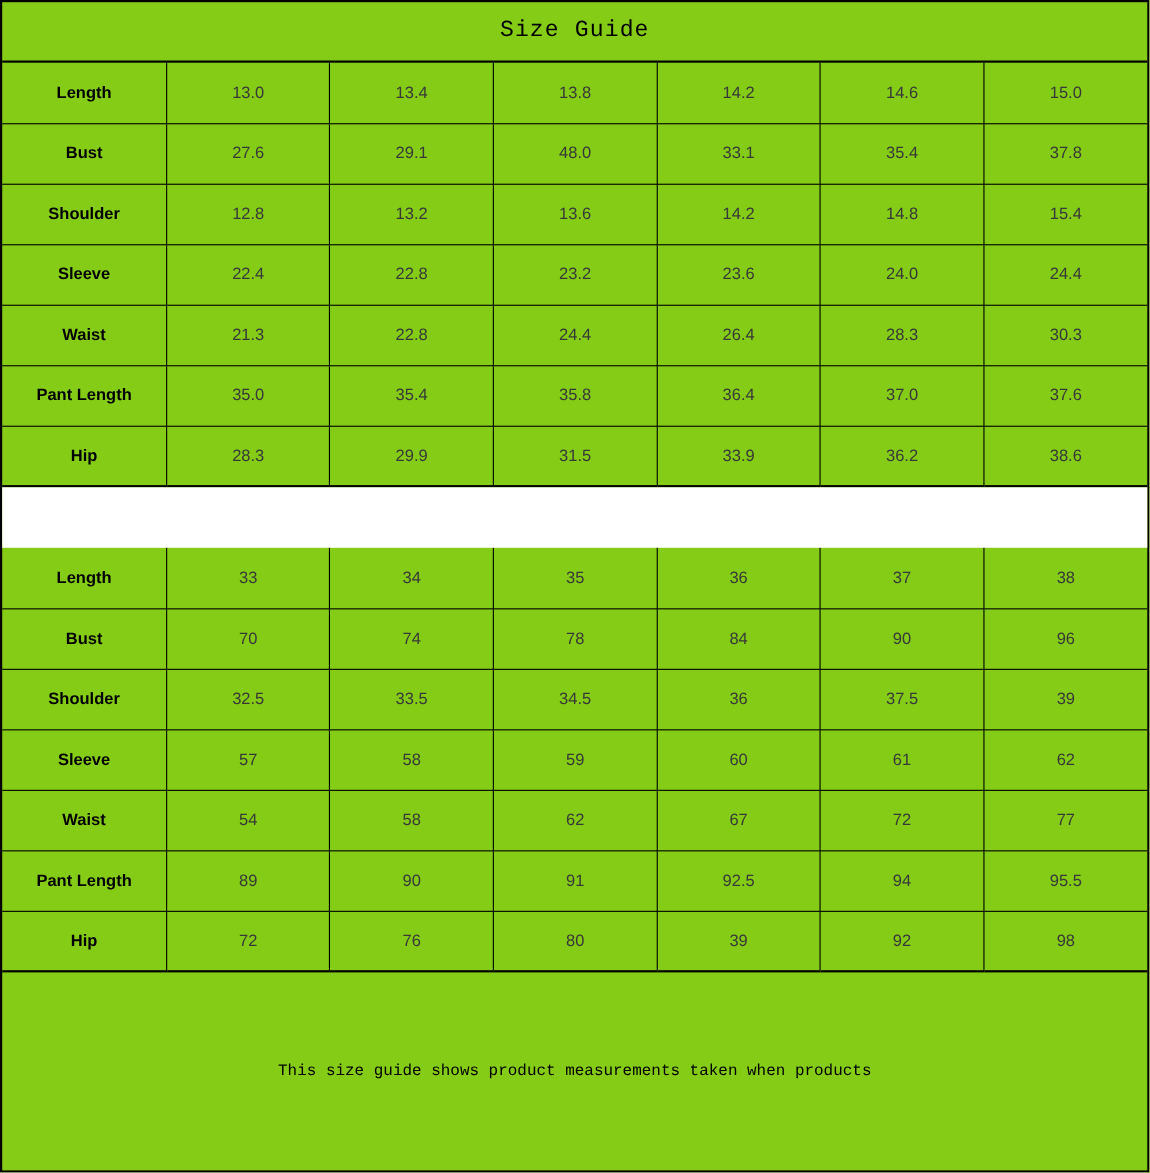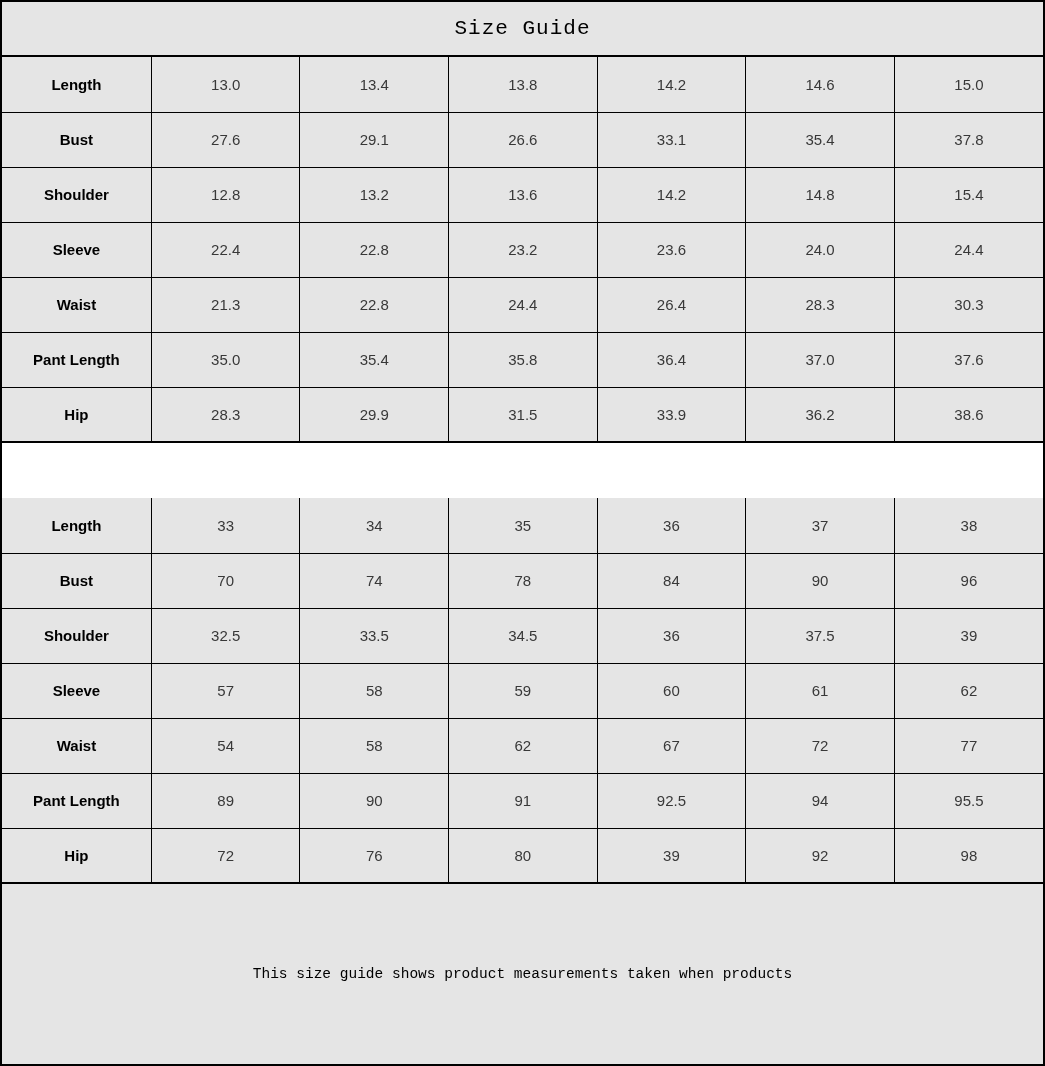--- a/index.html
+++ b/index.html
@@ -9,21 +9,21 @@
     height: 1066px;
     font-family: "Liberation Sans", sans-serif;
     color: #000000;
   }
   .frame {
     width: 1045px;
     height: 1066px;
     border: 2px solid #000000;
     display: flex;
     flex-direction: column;
-    background: #e5e5e5;
+    background: #84cc16;
   }
   .title-band {
     height: 55px;
     flex: 0 0 55px;
     border-bottom: 2px solid #000000;
     display: flex;
     align-items: center;
     justify-content: center;
   }
   .title-band .title-text {
@@ -114,21 +114,21 @@
           <td class="value-cell">13.4</td>
           <td class="value-cell">13.8</td>
           <td class="value-cell">14.2</td>
           <td class="value-cell">14.6</td>
           <td class="value-cell">15.0</td>
         </tr>
         <tr>
           <td class="label-cell">Bust</td>
           <td class="value-cell">27.6</td>
           <td class="value-cell">29.1</td>
-          <td class="value-cell">26.6</td>
+          <td class="value-cell">48.0</td>
           <td class="value-cell">33.1</td>
           <td class="value-cell">35.4</td>
           <td class="value-cell">37.8</td>
         </tr>
         <tr>
           <td class="label-cell">Shoulder</td>
           <td class="value-cell">12.8</td>
           <td class="value-cell">13.2</td>
           <td class="value-cell">13.6</td>
           <td class="value-cell">14.2</td>

